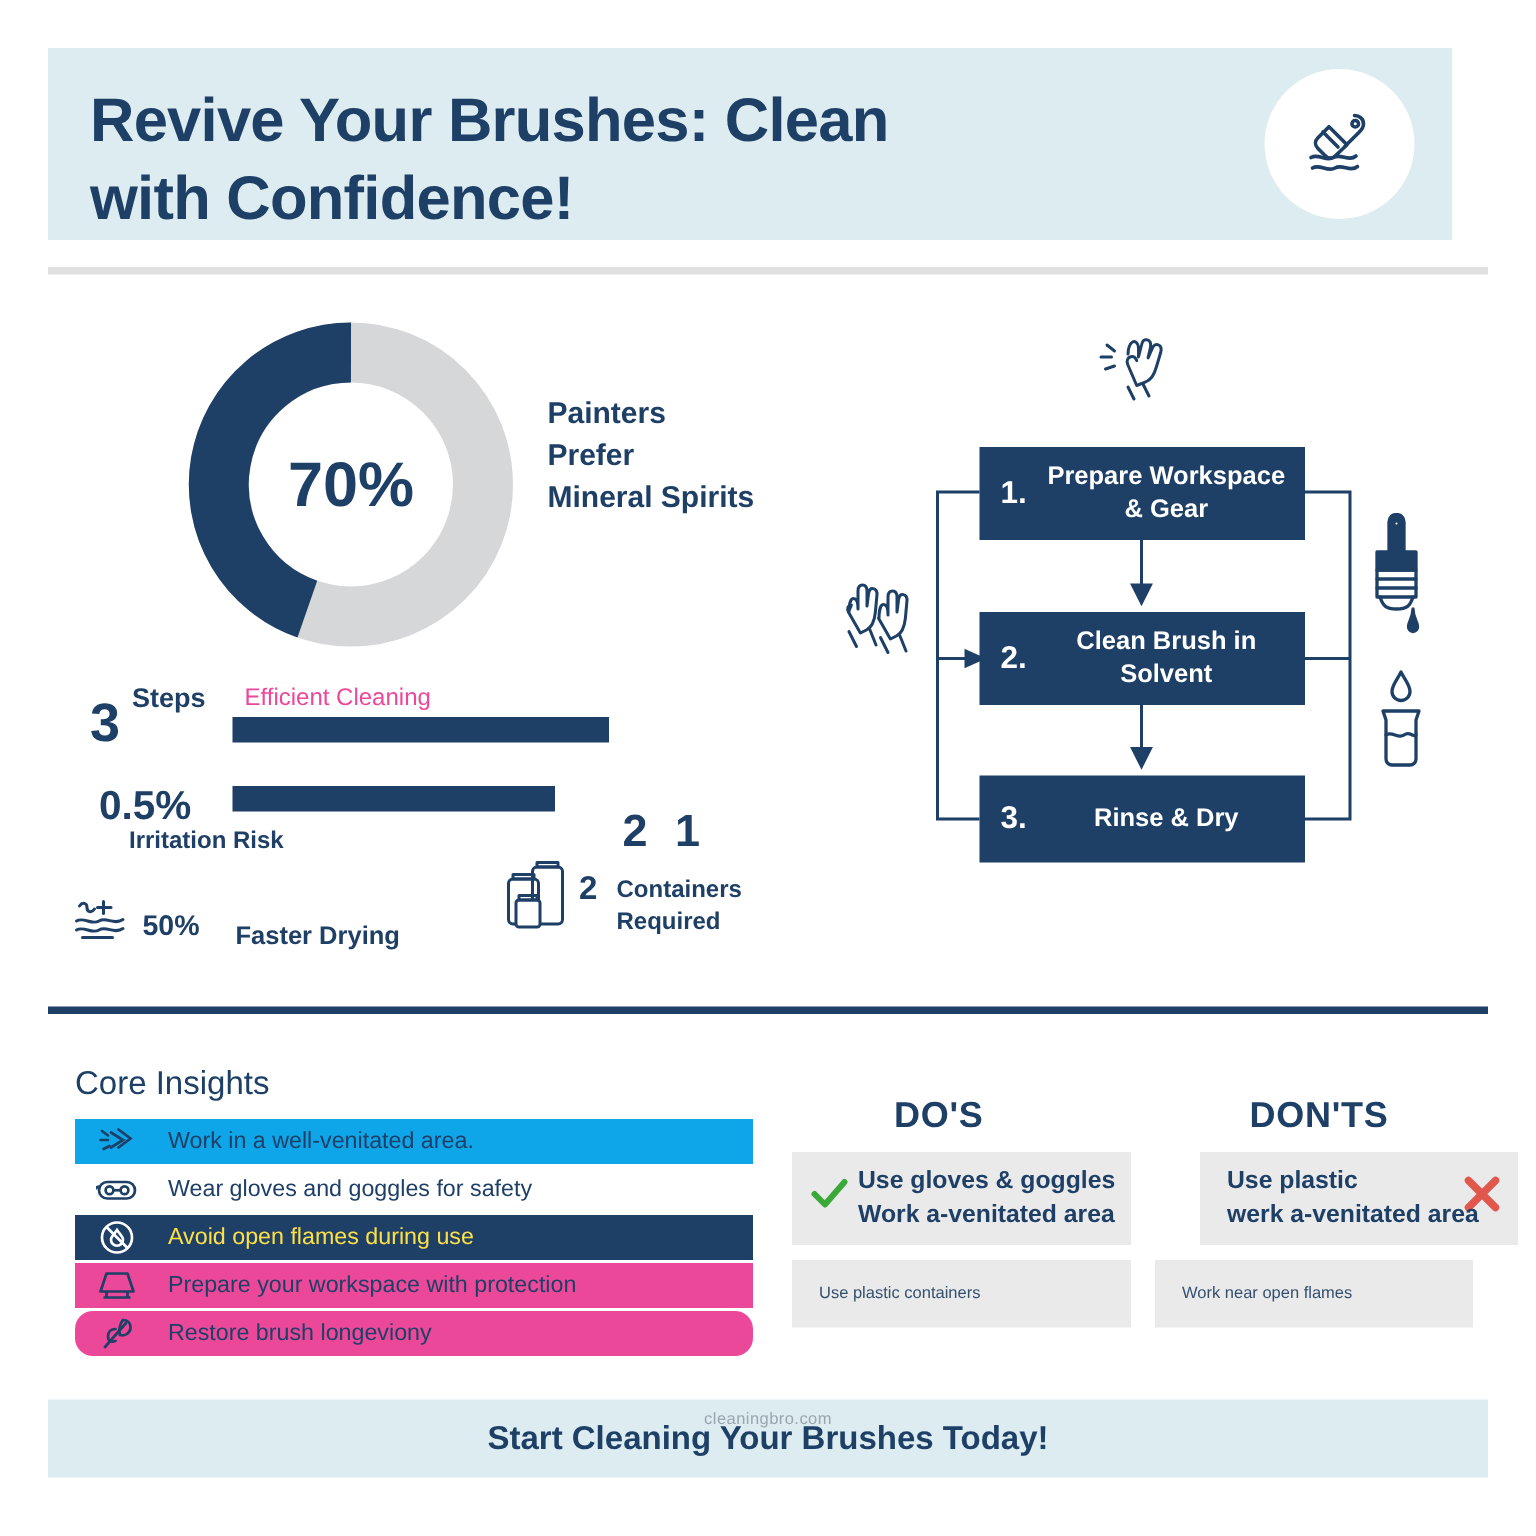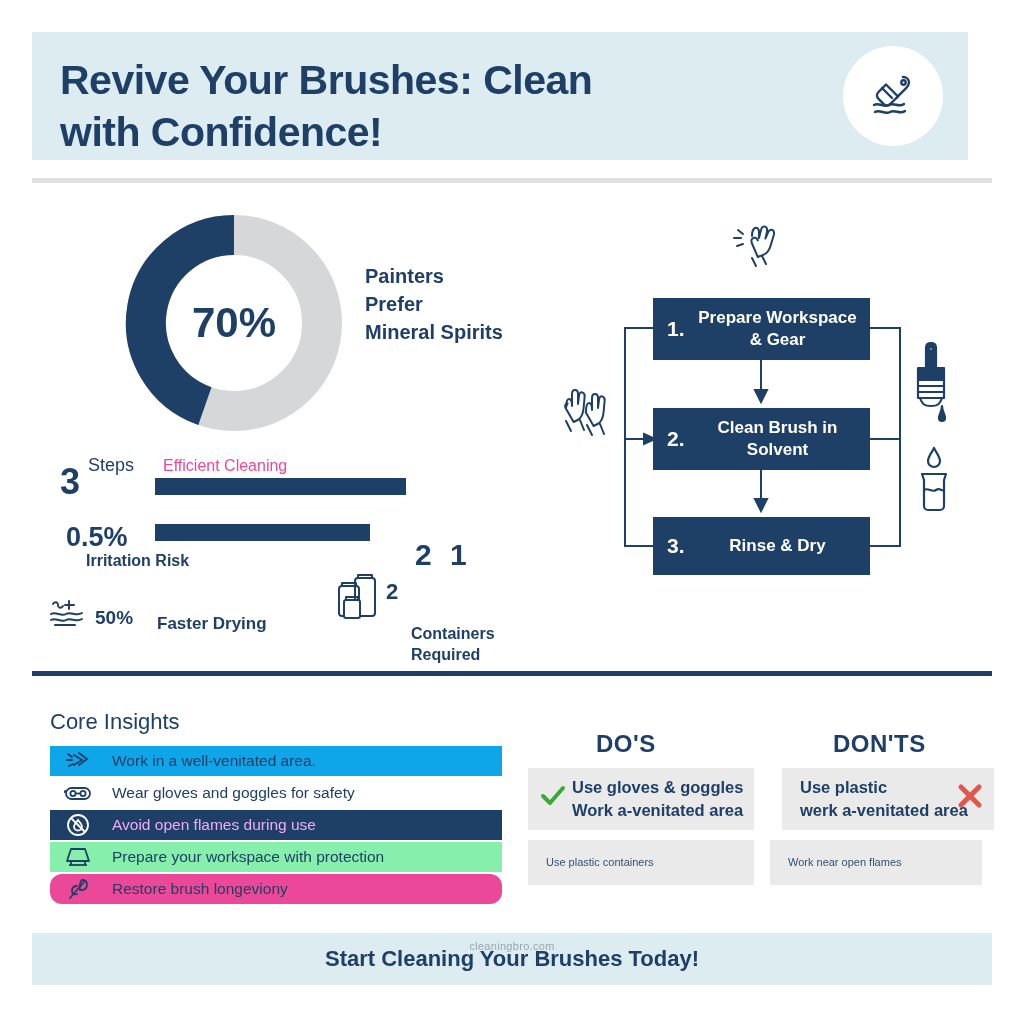--- a/index.html
+++ b/index.html
@@ -35,36 +35,36 @@
 
   
   .donut-wrap{position:absolute;left:125px;top:214px;width:218px;height:218px;}
   .donut-label{
     position:absolute;left:365px;top:262px;width:190px;
     font-size:20px;font-weight:bold;line-height:1.4;color:#1e3f66;white-space:pre-line;
   }
 
   
   .stat-steps-num{position:absolute;left:60px;top:464px;font-size:36px;font-weight:bold;line-height:1;}
-  .stat-steps-word{position:absolute;left:88px;top:455px;font-size:18px;font-weight:normal;}
+  .stat-steps-word{position:absolute;left:88px;top:455px;font-size:18px;font-weight:bold;}
   .stat-steps-cap{position:absolute;left:163px;top:457px;font-size:16px;font-weight:normal;color:#ec4899;}
   .bar1{position:absolute;left:155px;top:478px;width:251px;height:17px;background:#1e3f66;}
 
   .stat-irr-num{position:absolute;left:66px;top:524px;font-size:27px;font-weight:bold;line-height:1;}
   .stat-irr-cap{position:absolute;left:86px;top:552px;font-size:16px;font-weight:bold;}
   .bar2{position:absolute;left:155px;top:524px;width:215px;height:17px;background:#1e3f66;}
 
   .dry-icon{position:absolute;left:47px;top:598px;width:44px;height:32px;}
   .stat-dry-num{position:absolute;left:95px;top:608px;font-size:19px;font-weight:bold;line-height:1;}
   .stat-dry-cap{position:absolute;left:157px;top:614px;font-size:17px;font-weight:bold;}
 
   .jars-icon{position:absolute;left:335px;top:572px;width:55px;height:52px;}
   .cont-badge{position:absolute;left:386px;top:581px;font-size:22px;font-weight:bold;line-height:1;}
   .cont-num{position:absolute;left:415px;top:540px;font-size:30px;font-weight:bold;line-height:1;letter-spacing:5px;}
-  .cont-cap{position:absolute;left:411px;top:584px;width:120px;font-size:16px;font-weight:bold;line-height:1.3;white-space:pre-line;margin-top:40px;}
+  .cont-cap{position:absolute;left:411px;top:584px;width:120px;font-size:16px;font-weight:bold;line-height:1.3;white-space:pre-line;}
 
   
   .flow{position:absolute;left:540px;top:210px;width:452px;height:400px;}
   .flow-box{position:absolute;background:#1e3f66;color:#fff;}
   .flow-box .num{position:absolute;left:14px;top:50%;transform:translateY(-50%);font-size:21px;font-weight:bold;}
   .flow-box .txt{
     position:absolute;left:40px;right:8px;top:50%;transform:translateY(-50%);
     text-align:center;font-size:17px;font-weight:bold;line-height:1.3;white-space:pre-line;
   }
   #fbox1{left:113px;top:88px;width:217px;height:62px;}
@@ -273,34 +273,34 @@
         <circle cx="9" cy="9.5" r="2.6"></circle>
             <circle cx="19" cy="9.5" r="2.6"></circle>
         <path d="M12 9.5h4"></path>
             <path d="M2 7c-1.5 0-2 1-2 2"></path>
           </g>
         </svg>
     </span>
     <span class="lbl">Wear gloves and goggles for safety</span>
   </div>
 
-  <div class="insight-row" style="top:810px;background:#1e3f66;color:#f0abfc;">
+  <div class="insight-row" style="top:810px;background:#1e3f66;color:#fde047;">
     <span class="ic">
       <svg width="24" height="24" viewBox="0 0 24 24">
           <g fill="none" stroke="#ffffff" stroke-width="1.8">
         <circle cx="12" cy="12" r="10"></circle>
             <path d="M5 5l14 14"></path>
         <path d="M12 7c2 3 4 4 4 6.5a4 4 0 0 1-8 0C8 11 10 10 12 7z"></path>
           </g>
         </svg>
     </span>
     <span class="lbl">Avoid open flames during use</span>
   </div>
 
-  <div class="insight-row" style="top:842px;background:#86efac;">
+  <div class="insight-row" style="top:842px;background:#ec4899;">
     <span class="ic">
       <svg width="26" height="22" viewBox="0 0 26 22">
           <g fill="none" stroke="#1e3f66" stroke-width="1.8" stroke-linejoin="round">
         <path d="M6 3h14l4 12H2z"></path>
             <path d="M6 15v4"></path>
             <path d="M20 15v4"></path>
             <path d="M4 19h18"></path>
           </g>
         </svg>
     </span>
@@ -326,21 +326,21 @@
       <path d="M3 11l7 7L23 3" fill="none" stroke="#3aa93a" stroke-width="4" stroke-linecap="round" stroke-linejoin="round"></path>
     </svg>
     <span class="t" style="left:44px;">Use gloves &amp; goggles
 Work a-venitated area</span>
   </div>
   <div class="dd-card plain" style="left:528px;top:840px;width:226px;height:45px;">
     <span class="t">Use plastic containers</span>
   </div>
 
   <div class="col-head" style="left:833px;top:730px;">DON'TS</div>
-  <div class="dd-card" style="left:782px;top:768px;width:212px;height:62px;">
+  <div class="dd-card" style="left:800px;top:768px;width:212px;height:62px;">
     <svg style="position:absolute;right:10px;top:14px;" width="28" height="28" viewBox="0 0 28 28">
       <g stroke="#e2574c" stroke-width="5" stroke-linecap="round">
           <path d="M5 5l18 18"></path>
           <path d="M23 5L5 23"></path>
         </g>
     </svg>
     <span class="t">Use plastic
 werk a-venitated area</span>
   </div>
   <div class="dd-card plain" style="left:770px;top:840px;width:212px;height:45px;">

